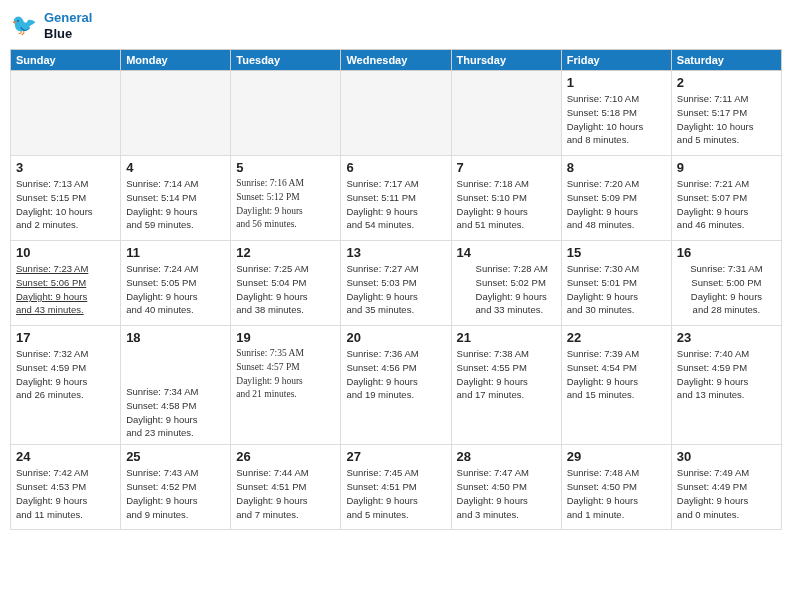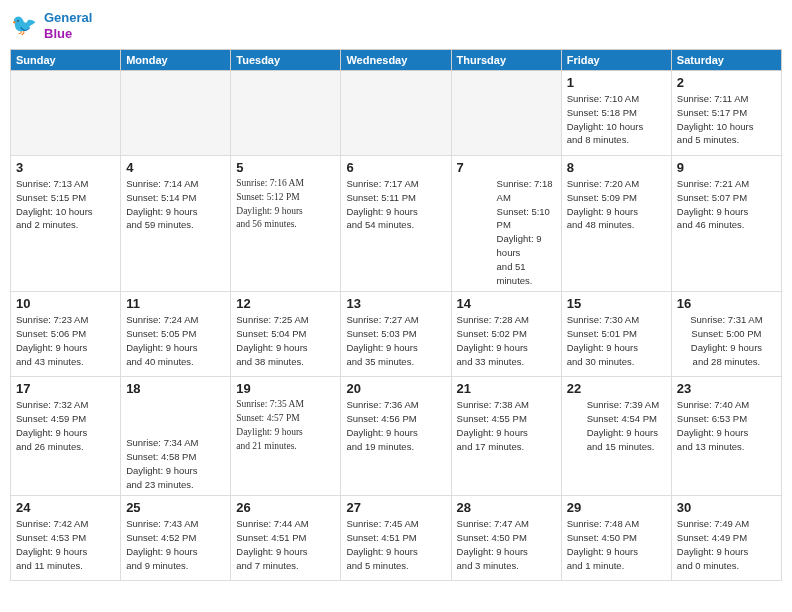--- a/index.html
+++ b/index.html
@@ -21,21 +21,21 @@
       align-items: center;
       gap: 4px;
     }
     .logo-text {
       font-size: 13px;
       font-weight: bold;
       color: #333;
       line-height: 1.2;
     }
     .logo-text span {
-      color: #a21caf;
+      color: #0f172a;
     }
     .logo-bird {
       width: 30px;
       height: 30px;
     }
     .title-block {
       text-align: right;
     }
     .month-title {
       font-size: 28px;
@@ -161,21 +161,21 @@
         </td>
         <td>
           <span class="day-num">6</span>
           <div class="day-info" style="white-space: pre-line;">Sunrise: 7:17 AM
 Sunset: 5:11 PM
 Daylight: 9 hours
 and 54 minutes.</div>
         </td>
         <td>
           <span class="day-num">7</span>
-          <div class="day-info" style="white-space: pre-line; margin-left: 40px;">Sunrise: 7:18 AM
+          <div class="day-info" style="white-space: pre-line;">Sunrise: 7:18 AM
 Sunset: 5:10 PM
 Daylight: 9 hours
 and 51 minutes.</div>
         </td>
         <td>
           <span class="day-num">8</span>
           <div class="day-info" style="white-space: pre-line;">Sunrise: 7:20 AM
 Sunset: 5:09 PM
 Daylight: 9 hours
 and 48 minutes.</div>
@@ -184,21 +184,21 @@
           <span class="day-num">9</span>
           <div class="day-info" style="white-space: pre-line;">Sunrise: 7:21 AM
 Sunset: 5:07 PM
 Daylight: 9 hours
 and 46 minutes.</div>
         </td>
       </tr>
       <tr>
         <td>
           <span class="day-num">10</span>
-          <div class="day-info" style="white-space: pre-line;">Sunrise: 7:23 AM
+          <div class="day-info" style="white-space: pre-line; text-decoration: underline;">Sunrise: 7:23 AM
 Sunset: 5:06 PM
 Daylight: 9 hours
 and 43 minutes.</div>
         </td>
         <td>
           <span class="day-num">11</span>
           <div class="day-info" style="white-space: pre-line;">Sunrise: 7:24 AM
 Sunset: 5:05 PM
 Daylight: 9 hours
 and 40 minutes.</div>
@@ -212,21 +212,21 @@
         </td>
         <td>
           <span class="day-num">13</span>
           <div class="day-info" style="white-space: pre-line;">Sunrise: 7:27 AM
 Sunset: 5:03 PM
 Daylight: 9 hours
 and 35 minutes.</div>
         </td>
         <td>
           <span class="day-num">14</span>
-          <div class="day-info" style="white-space: pre-line;">Sunrise: 7:28 AM
+          <div class="day-info" style="white-space: pre-line; margin-left: 19px;">Sunrise: 7:28 AM
 Sunset: 5:02 PM
 Daylight: 9 hours
 and 33 minutes.</div>
         </td>
         <td>
           <span class="day-num">15</span>
           <div class="day-info" style="white-space: pre-line;">Sunrise: 7:30 AM
 Sunset: 5:01 PM
 Daylight: 9 hours
 and 30 minutes.</div>
@@ -270,29 +270,29 @@
         </td>
         <td>
           <span class="day-num">21</span>
           <div class="day-info" style="white-space: pre-line;">Sunrise: 7:38 AM
 Sunset: 4:55 PM
 Daylight: 9 hours
 and 17 minutes.</div>
         </td>
         <td>
           <span class="day-num">22</span>
-          <div class="day-info" style="white-space: pre-line; margin-left: 20px;">Sunrise: 7:39 AM
+          <div class="day-info" style="white-space: pre-line;">Sunrise: 7:39 AM
 Sunset: 4:54 PM
 Daylight: 9 hours
 and 15 minutes.</div>
         </td>
         <td>
           <span class="day-num">23</span>
           <div class="day-info" style="white-space: pre-line;">Sunrise: 7:40 AM
-Sunset: 6:53 PM
+Sunset: 4:59 PM
 Daylight: 9 hours
 and 13 minutes.</div>
         </td>
       </tr>
       <tr>
         <td>
           <span class="day-num">24</span>
           <div class="day-info" style="white-space: pre-line;">Sunrise: 7:42 AM
 Sunset: 4:53 PM
 Daylight: 9 hours

